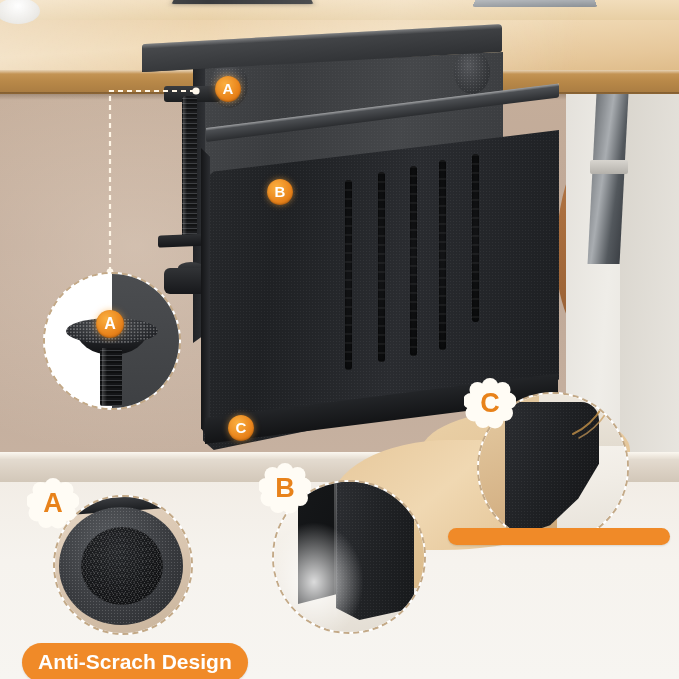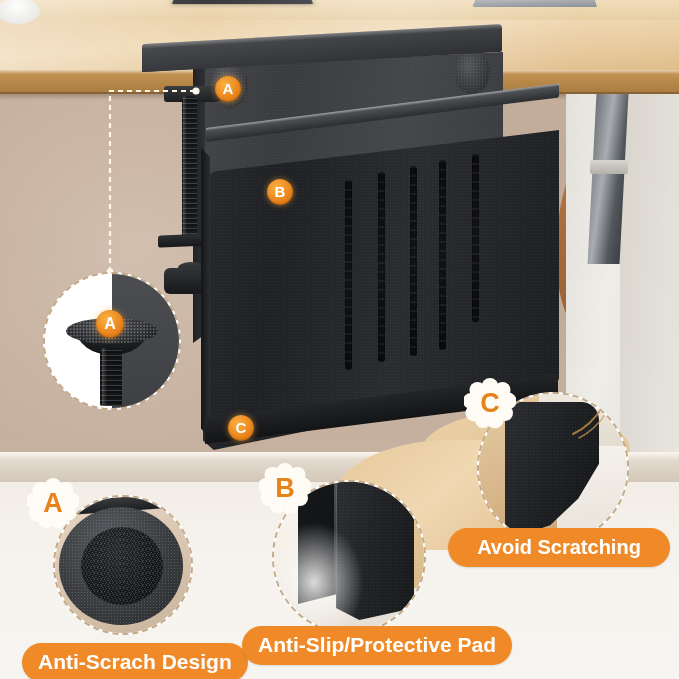--- a/index.html
+++ b/index.html
@@ -588,21 +588,20 @@
           <circle cx="19" cy="42" r="8"></circle>
         <circle cx="10" cy="35" r="8.5"></circle>
           <circle cx="7" cy="23" r="8"></circle>
         <circle cx="13.5" cy="12" r="8"></circle>
         <circle cx="26" cy="25" r="18"></circle>
       </g>
     </svg>
     <span>B</span>
   </div>
 
-  <div class="pill" id="pill-slip">Anti-Slip/Protective Pad</div>
 
   <div class="detail" id="circle-corner">
     <div class="cc-bg"></div>
     <div class="cc-wood"></div>
     <div class="cc-wall"></div>
     <div class="cc-corner"></div>
     <div class="cc-corner-tex"></div>
     <svg class="cc-arc" viewBox="0 0 44 44">
       <path d="M4 34 Q22 26 34 6" fill="none" stroke="#B98A45" stroke-width="2" stroke-linecap="round" opacity=".85"></path>
       <path d="M10 38 Q26 30 38 12" fill="none" stroke="#C99A58" stroke-width="1.6" stroke-linecap="round" opacity=".7"></path>
@@ -621,16 +620,15 @@
         <circle cx="10" cy="35" r="8.5"></circle>
           <circle cx="7" cy="23" r="8"></circle>
         <circle cx="13.5" cy="12" r="8"></circle>
         <circle cx="26" cy="25" r="18"></circle>
       </g>
     </svg>
     <span>C</span>
   </div>
 
   <div class="pill" id="pill-corner">
-    <div>Avoid Scratching</div>
   </div>
 
 </div>
 
 </body></html>

